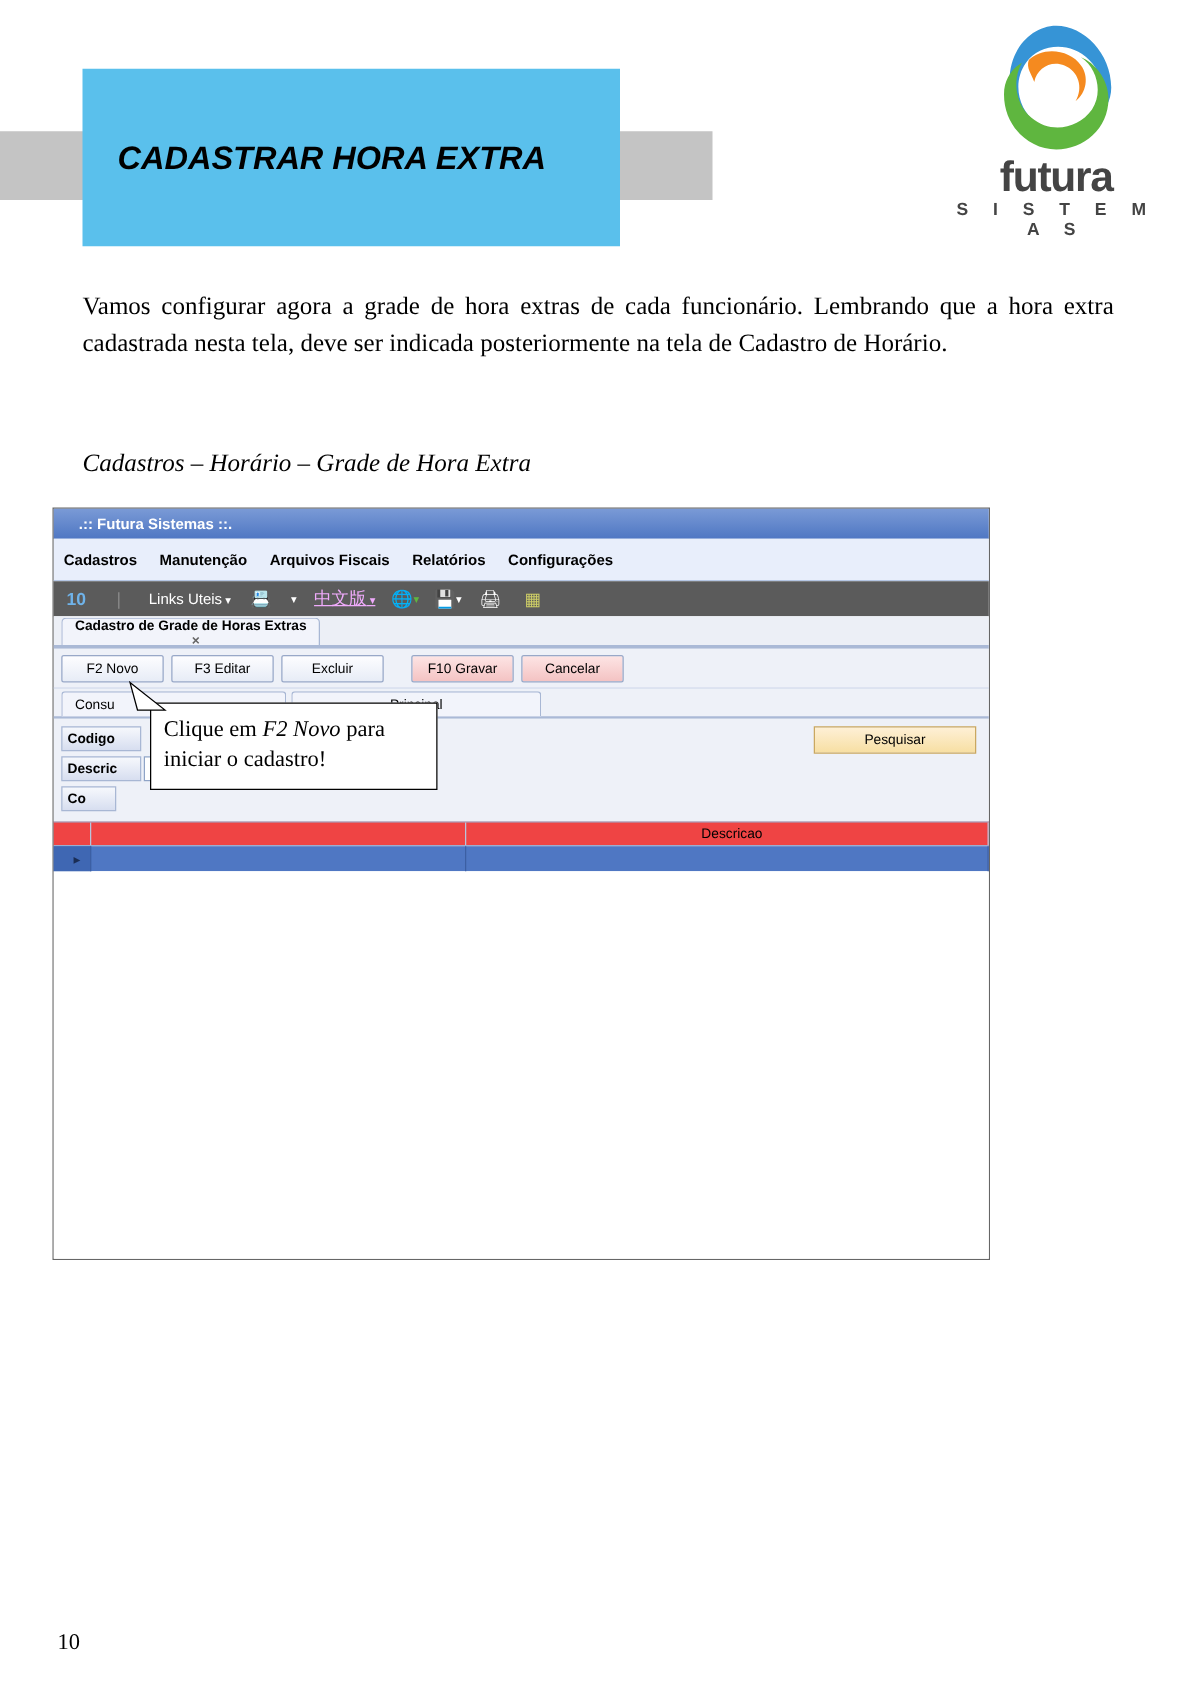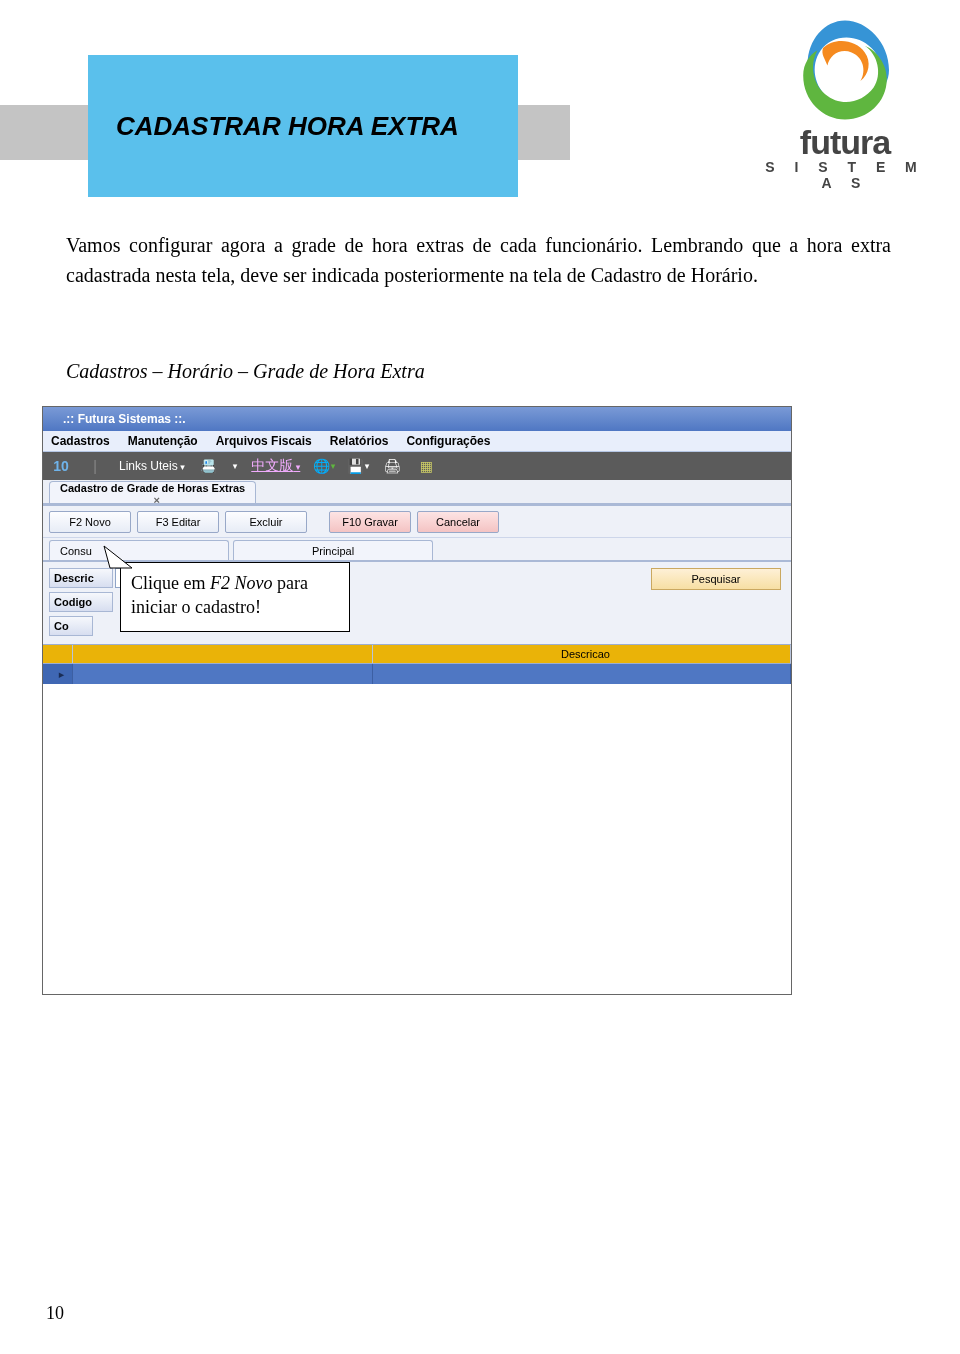--- a/index.html
+++ b/index.html
@@ -19,21 +19,20 @@
     background: #c4c4c4;
   }
   .blue-title {
     position: absolute;
     left: 66px; top: 55px;
     width: 430px; height: 142px;
     background: #5ac0ec;
     display: flex;
     align-items: center;
     padding-left: 28px;
-    margin-left: 22px;
   }
   .blue-title span {
     font-size: 26px;
     font-weight: bold;
     font-style: italic;
     color: #000;
   }
   
   .logo-wrap {
     position: absolute;
@@ -90,21 +89,21 @@
   .app-titlebar {
     height: 24px;
     background: linear-gradient(#7a9ad6, #4f77c3);
     color: #fff;
     display: flex; align-items: center;
     padding-left: 20px;
     font-weight: bold;
     font-size: 12px;
   }
   .app-menubar {
-    height: 21px;
+    height: 34px;
     background: #e8eefb;
     display: flex; align-items: center;
     gap: 18px;
     padding: 0 8px;
     border-bottom: 1px solid #b5c6e4;
     font-weight: bold;
     color: #000;
   }
   .app-toolbar {
     height: 28px;
@@ -207,21 +206,21 @@
     position: absolute;
     right: 10px; top: 6px;
     width: 130px; height: 22px;
     background: linear-gradient(#fef0d6,#f7dfa3);
     border: 1px solid #caa860;
     display:flex; align-items:center; justify-content:center;
     font-size: 11px;
   }
   .grid-header {
     height: 20px;
-    background: #eab308;
+    background: #ef4444;
     display:flex;
     border-top: 1px solid #9caed0;
     border-bottom: 1px solid #9caed0;
   }
   .grid-col {
     border-right: 1px solid #b8c4dc;
     display:flex; align-items:center;
     padding-left: 8px;
     font-size: 11px;
   }
@@ -340,25 +339,25 @@
   <div class="subtab-row">
     <div class="subtab" style="min-width:180px; justify-content:flex-start; padding-left:10px;margin-top:32px;">
         <span>Consu</span>
       </div>
     <div class="subtab" style="min-width:200px;">
         <span>Principal</span>
       </div>
   </div>
   <div class="filter-area">
     <div class="filter-row">
+      <div class="filter-label">Codigo</div>
+    </div>
+    <div class="filter-row">
       <div class="filter-label">Descric</div>
       <div class="filter-input" style="width:200px;"></div>
-    </div>
-    <div class="filter-row">
-      <div class="filter-label">Codigo</div>
     </div>
     <div class="filter-row">
       <div class="filter-label" style="width:44px;">Co</div>
     </div>
     <div class="pesq-btn">
         <span>Pesquisar</span>
       </div>
   </div>
   <div class="grid-header">
     <div class="grid-col c1"></div>

